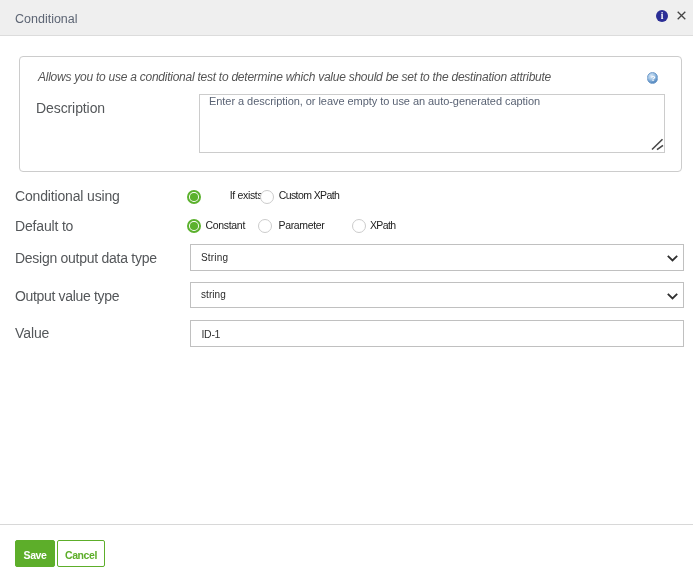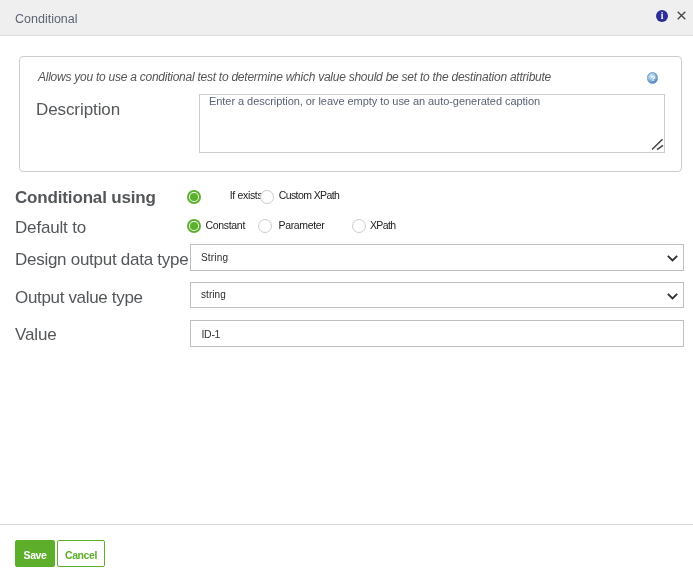--- a/index.html
+++ b/index.html
@@ -4,21 +4,21 @@
 <style>
   * { margin:0; padding:0; box-sizing:border-box; }
   html,body { width:693px; height:580px; background:#fff; font-family:"Liberation Sans", sans-serif; overflow:hidden; position:relative; }
   header { position:absolute; left:0; top:0; width:693px; height:36px; background:#efefef; border-bottom:1px solid #dcdcdc; }
   .title { position:absolute; left:15px; top:12.3px; font-size:12.5px; letter-spacing:0; color:#5d6574; }
   .box { position:absolute; left:18.5px; top:56px; width:663px; height:115.5px; border:1px solid #ccc; border-radius:4px; background:#fff; }
   .hint { position:absolute; left:38px; top:69.5px; font-size:12px; letter-spacing:-0.25px; font-style:italic; color:#555; }
   .help { position:absolute; left:646.5px; top:72px; width:11.5px; height:11.5px; border-radius:50%;
           background:radial-gradient(circle at 38% 32%, #ddeaf7 0%, #9dc1e4 40%, #5e91c6 70%, #3c72ab 100%);
           border:1px solid #719ccb; }
-  .lbl { position:absolute; left:15px; font-size:17px; letter-spacing:-0.2px; color:#54575a; }
+  .lbl { position:absolute; left:15px; font-size:14px; letter-spacing:-0.2px; color:#54575a; }
   textarea { position:absolute; left:199px; top:94px; width:466px; height:59px; border:1px solid #ccc; padding:0 9px; font-family:"Liberation Sans", sans-serif; font-size:11px; letter-spacing:-0.05px; color:#333; resize:none; outline:none; border-radius:0; }
   textarea::placeholder { color:#5a6374; opacity:1; }
   .grip { position:absolute; left:648px; top:136px; }
   .radio { position:absolute; width:14px; height:14px; border-radius:50%; border:1px solid #ccc; background:#fff; }
   .radio.on { border:2px solid #5bb12d; }
   .radio.on::after { content:""; position:absolute; left:1.25px; top:1.25px; width:7.5px; height:7.5px; border-radius:50%; background:#5bb12d; }
   .rlbl { position:absolute; font-size:10.5px; color:#222; }
   .sel { position:absolute; left:190px; width:494px; height:27px; border:1px solid #c0c0c0; background:#fff; }
   .sel span { position:absolute; left:10px; top:6.5px; font-size:10px; color:#2b2b2b; }
   .sel svg { position:absolute; right:5.5px; top:10px; }
@@ -45,21 +45,21 @@
   <div class="hint">Allows you to use a conditional test to determine which value should be set to the destination attribute</div>
   <div class="help">
     <span style="position:absolute; left:0; top:0.5px; width:11.5px; text-align:center; font-size:8px; font-weight:bold; color:#fff; font-family:'Liberation Sans',sans-serif;">?</span>
   </div>
   <div class="lbl" style="left:36px; top:100px; letter-spacing:-0.09px;">Description</div>
   <textarea placeholder="Enter a description, or leave empty to use an auto-generated caption" style=""></textarea>
   <svg class="grip" width="18" height="16" viewBox="0 0 18 16">
     <path d="M4 13.5 L14.5 3.3 M9 13.7 L15 9.3" stroke="#484848" stroke-width="1.6" fill="none"></path>
   </svg>
 
-  <div class="lbl" style="top:188px; letter-spacing:-0.16px;font-weight:bold;">Conditional using</div>
+  <div class="lbl" style="top:188px; letter-spacing:-0.16px;">Conditional using</div>
   <div class="radio on" style="left:187px; top:190px;"></div>
   <div class="rlbl" style="left:205.7px; top:189px; letter-spacing:-0.32px;padding-left:24px;">If exists</div>
   <div class="radio" style="left:260px; top:190px;"></div>
   <div class="rlbl" style="left:278.7px; top:189px; letter-spacing:-0.59px;">Custom XPath</div>
 
   <div class="lbl" style="top:218px; letter-spacing:-0.17px;">Default to</div>
   <div class="radio on" style="left:187px; top:219px;"></div>
   <div class="rlbl" style="left:205.4px; top:219px; letter-spacing:-0.3px;">Constant</div>
   <div class="radio" style="left:258px; top:219px;"></div>
   <div class="rlbl" style="left:278.6px; top:219px; letter-spacing:-0.37px;">Parameter</div>

